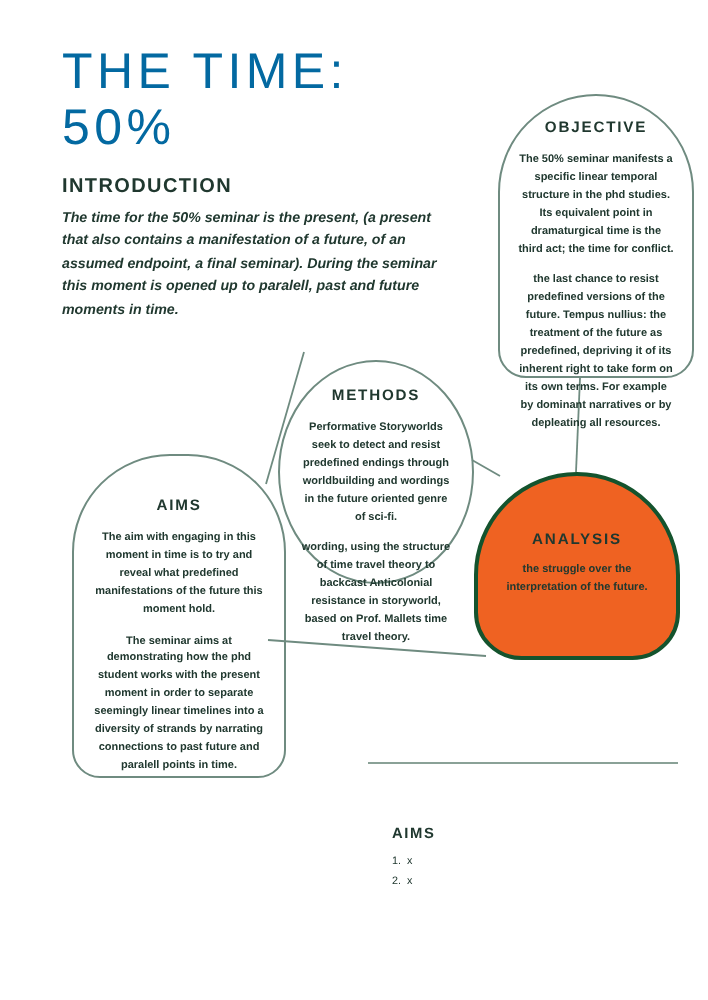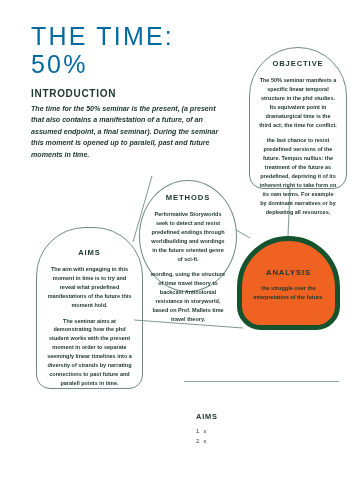--- a/index.html
+++ b/index.html
@@ -98,21 +98,21 @@
     border-radius: 49px 49px 14px 14px;
     padding-top: 20px;
   }
 
   
   #analysis {
     left: 237px; top: 236px;
     width: 103px; height: 94px;
     border-radius: 52px 52px 24px 24px;
     background: #ef6222;
-    border: 5px solid #14532d;
+    border: 2px solid #14532d;
     padding-top: 27px;
   }
   #analysis .s-head { margin-bottom: 7px; }
 
   
   .notes-rule {
     position: absolute;
     left: 184px; top: 381px;
     width: 155px; height: 0;
     border-top: 1.4px solid #8aa197;

